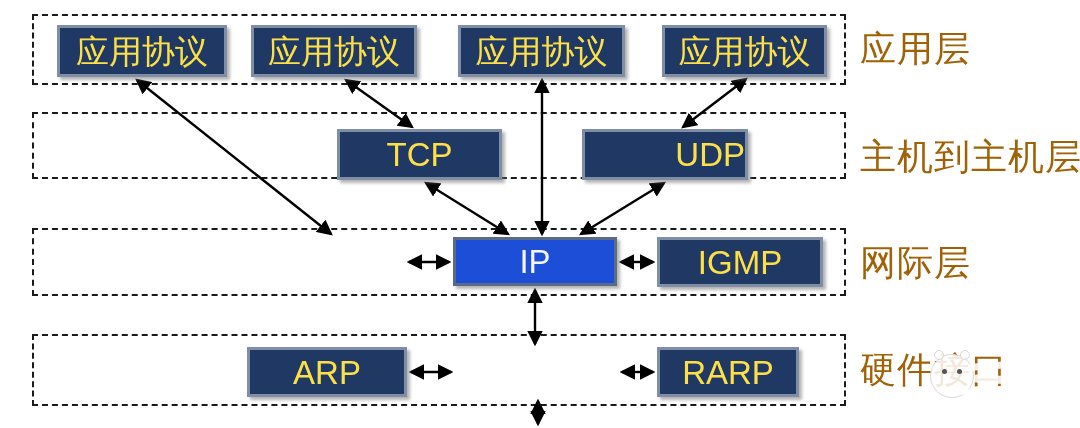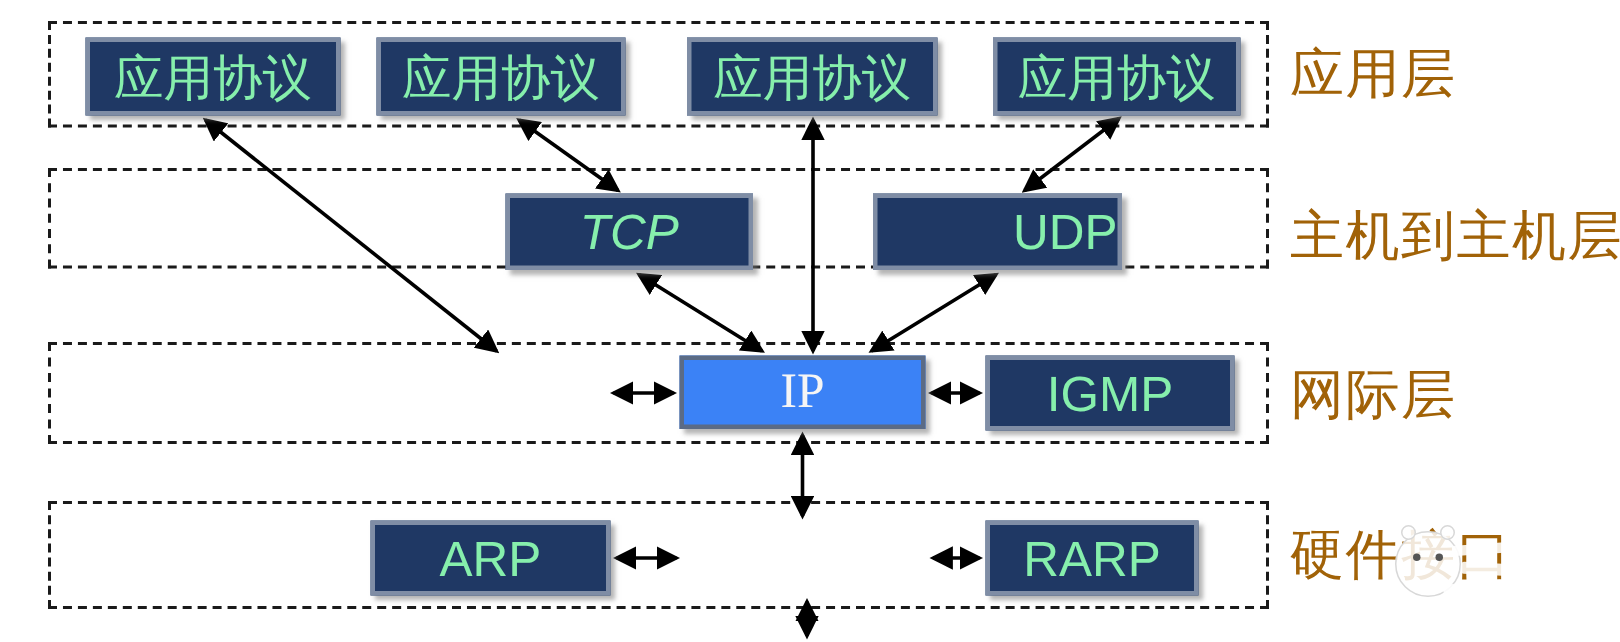--- a/index.html
+++ b/index.html
@@ -21,31 +21,31 @@
     position:absolute;left:860px;color:#a16207;font-size:36px;line-height:1;
     white-space:nowrap;letter-spacing:1px;
   }
   .label-1{top:31px;}
   .label-2{top:139px;}
   .label-3{top:245px;}
   .label-4{top:352px;}
   
   .node{
     position:absolute;box-sizing:border-box;
-    background:#1f3864;border:3px solid #7f8da5;color:#86efac;
+    background:#1f3864;border:3px solid #7f8da5;color:#fde047;
     display:flex;align-items:center;justify-content:center;
     font-size:33px;line-height:1;white-space:nowrap;
     box-shadow:3px 3px 3px rgba(120,120,120,0.55);
   }
-  .node-ip{background:#3b82f6;border-color:#5b6b85;color:#f5f5f5;font-family:Liberation Serif, serif;}
+  .node-ip{background:#1d4ed8;border-color:#5b6b85;color:#f5f5f5;}
   .n-app1{left:57px;top:25px;width:170px;height:52px;}
   .n-app2{left:251px;top:25px;width:166px;height:52px;}
   .n-app3{left:458px;top:25px;width:167px;height:52px;}
   .n-app4{left:662px;top:25px;width:165px;height:52px;}
-  .n-tcp {left:337px;top:129px;width:165px;height:51px;font-style:italic;}
+  .n-tcp {left:337px;top:129px;width:165px;height:51px;}
   .n-udp {left:582px;top:129px;width:166px;height:51px;justify-content:flex-end;}
   .n-icmp{left:247px;top:237px;width:158px;height:50px;}
   .n-ip  {left:453px;top:237px;width:164px;height:49px;}
   .n-igmp{left:657px;top:237px;width:166px;height:50px;}
   .n-arp {left:247px;top:347px;width:160px;height:50px;}
   .n-hw  {left:455px;top:348px;width:163px;height:49px;}
   .n-rarp{left:657px;top:347px;width:142px;height:50px;}
   
   .edges{position:absolute;left:0;top:0;width:1080px;height:428px;pointer-events:none;}
   .edges line{stroke:#000000;stroke-width:2.4;}

